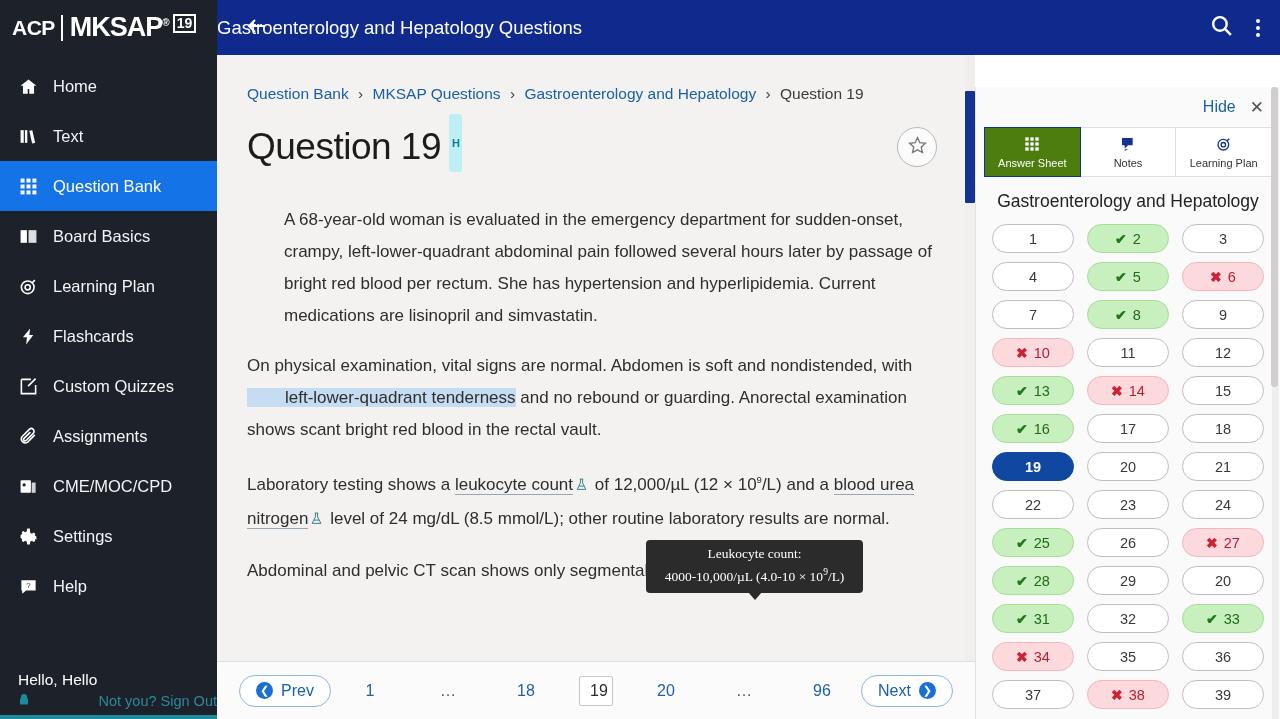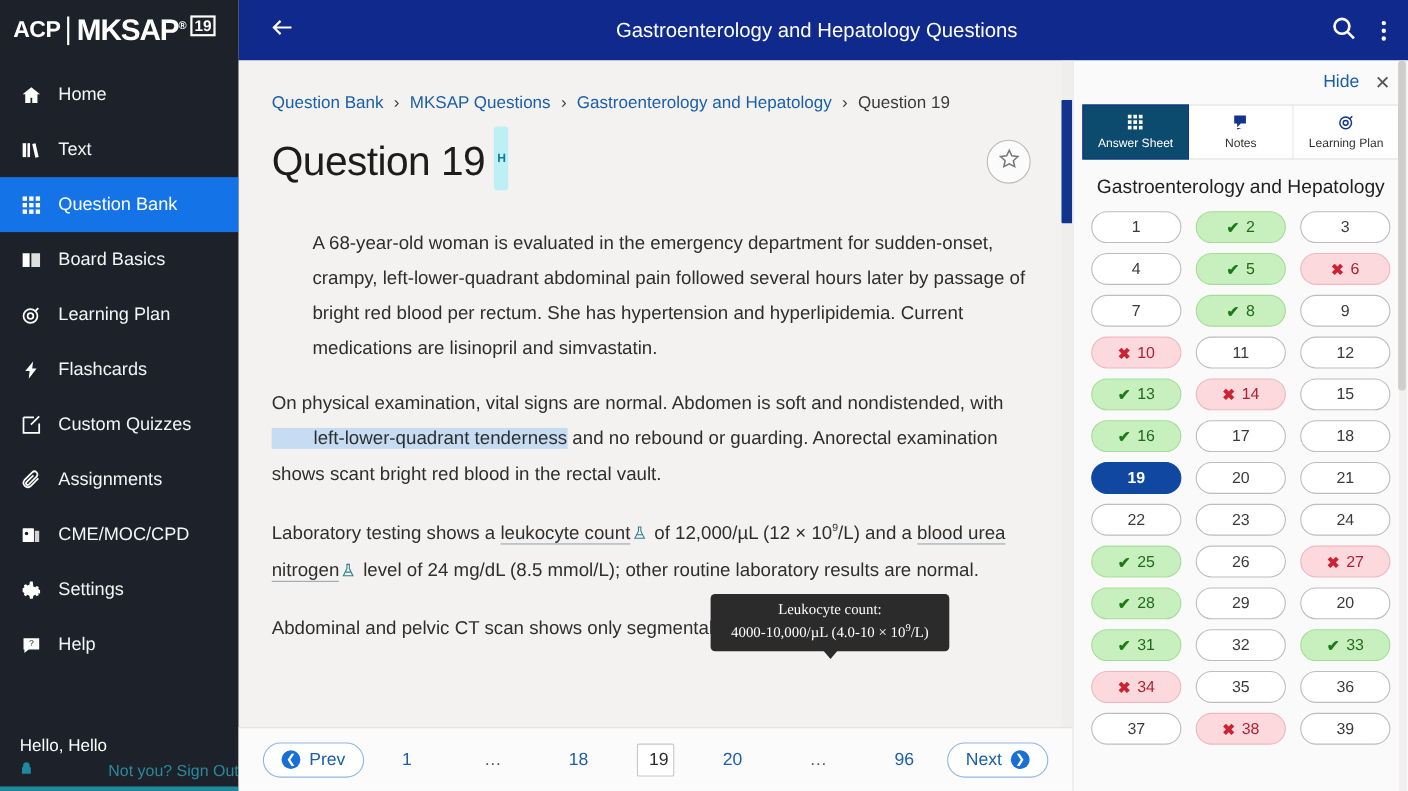--- a/index.html
+++ b/index.html
@@ -98,21 +98,21 @@
     color: #fff;
     position: relative;
   }
   .topbar-back {
     width: 40px; height: 40px;
     display: flex; align-items: center; justify-content: center;
     cursor: pointer;
   }
   .topbar-title {
     position: absolute; left: 0; right: 12px;
-    text-align: center;
+    text-align: left;
     font-size: 18.5px;
     pointer-events: none;
   }
   .topbar-right {
     margin-left: auto;
     display: flex; align-items: center; gap: 20px;
     z-index: 2;
   }
   .icon-btn { width: 30px; height: 30px; display: flex; align-items: center; justify-content: center; cursor: pointer;}
   .dots { display: flex; flex-direction: column; gap: 3px; align-items: center; cursor: pointer; }
@@ -245,20 +245,21 @@
   }
 
   
   .rpanel {
     flex: 0 0 305px; width: 305px;
     background: #fafafa;
     border-left: 1px solid #e4e3e1;
     display: flex; flex-direction: column;
     position: relative;
     overflow: hidden;
+    margin-top: 32px;
   }
   .hide-row {
     height: 40px;
     display: flex; align-items: center; justify-content: flex-end;
     gap: 14px;
     padding-right: 16px;
     font-size: 16px; color: #1a5fa8;
   }
   .hide-row .hide-x { color: #555; font-size: 17px; cursor: pointer; }
   .hide-lbl { cursor: pointer; }
@@ -269,21 +270,21 @@
     height: 50px;
     border: 1px solid #e0dfdd;
     background: #fff;
     display: flex; flex-direction: column; align-items: center; justify-content: center;
     gap: 3px;
     font-size: 11px; color: #333;
     cursor: pointer;
   }
   .tab + .tab { border-left: none; }
   .tab.active {
-    background: #0c4a6e; border-color: #12348e; color: #fff;
+    background: #4d7c0f; border-color: #12348e; color: #fff;
   }
 
   .rp-section-title {
     text-align: center;
     font-size: 17.5px; color: #222;
     padding: 14px 0 12px 0;
   }
 
   .grid {
     display: grid;

